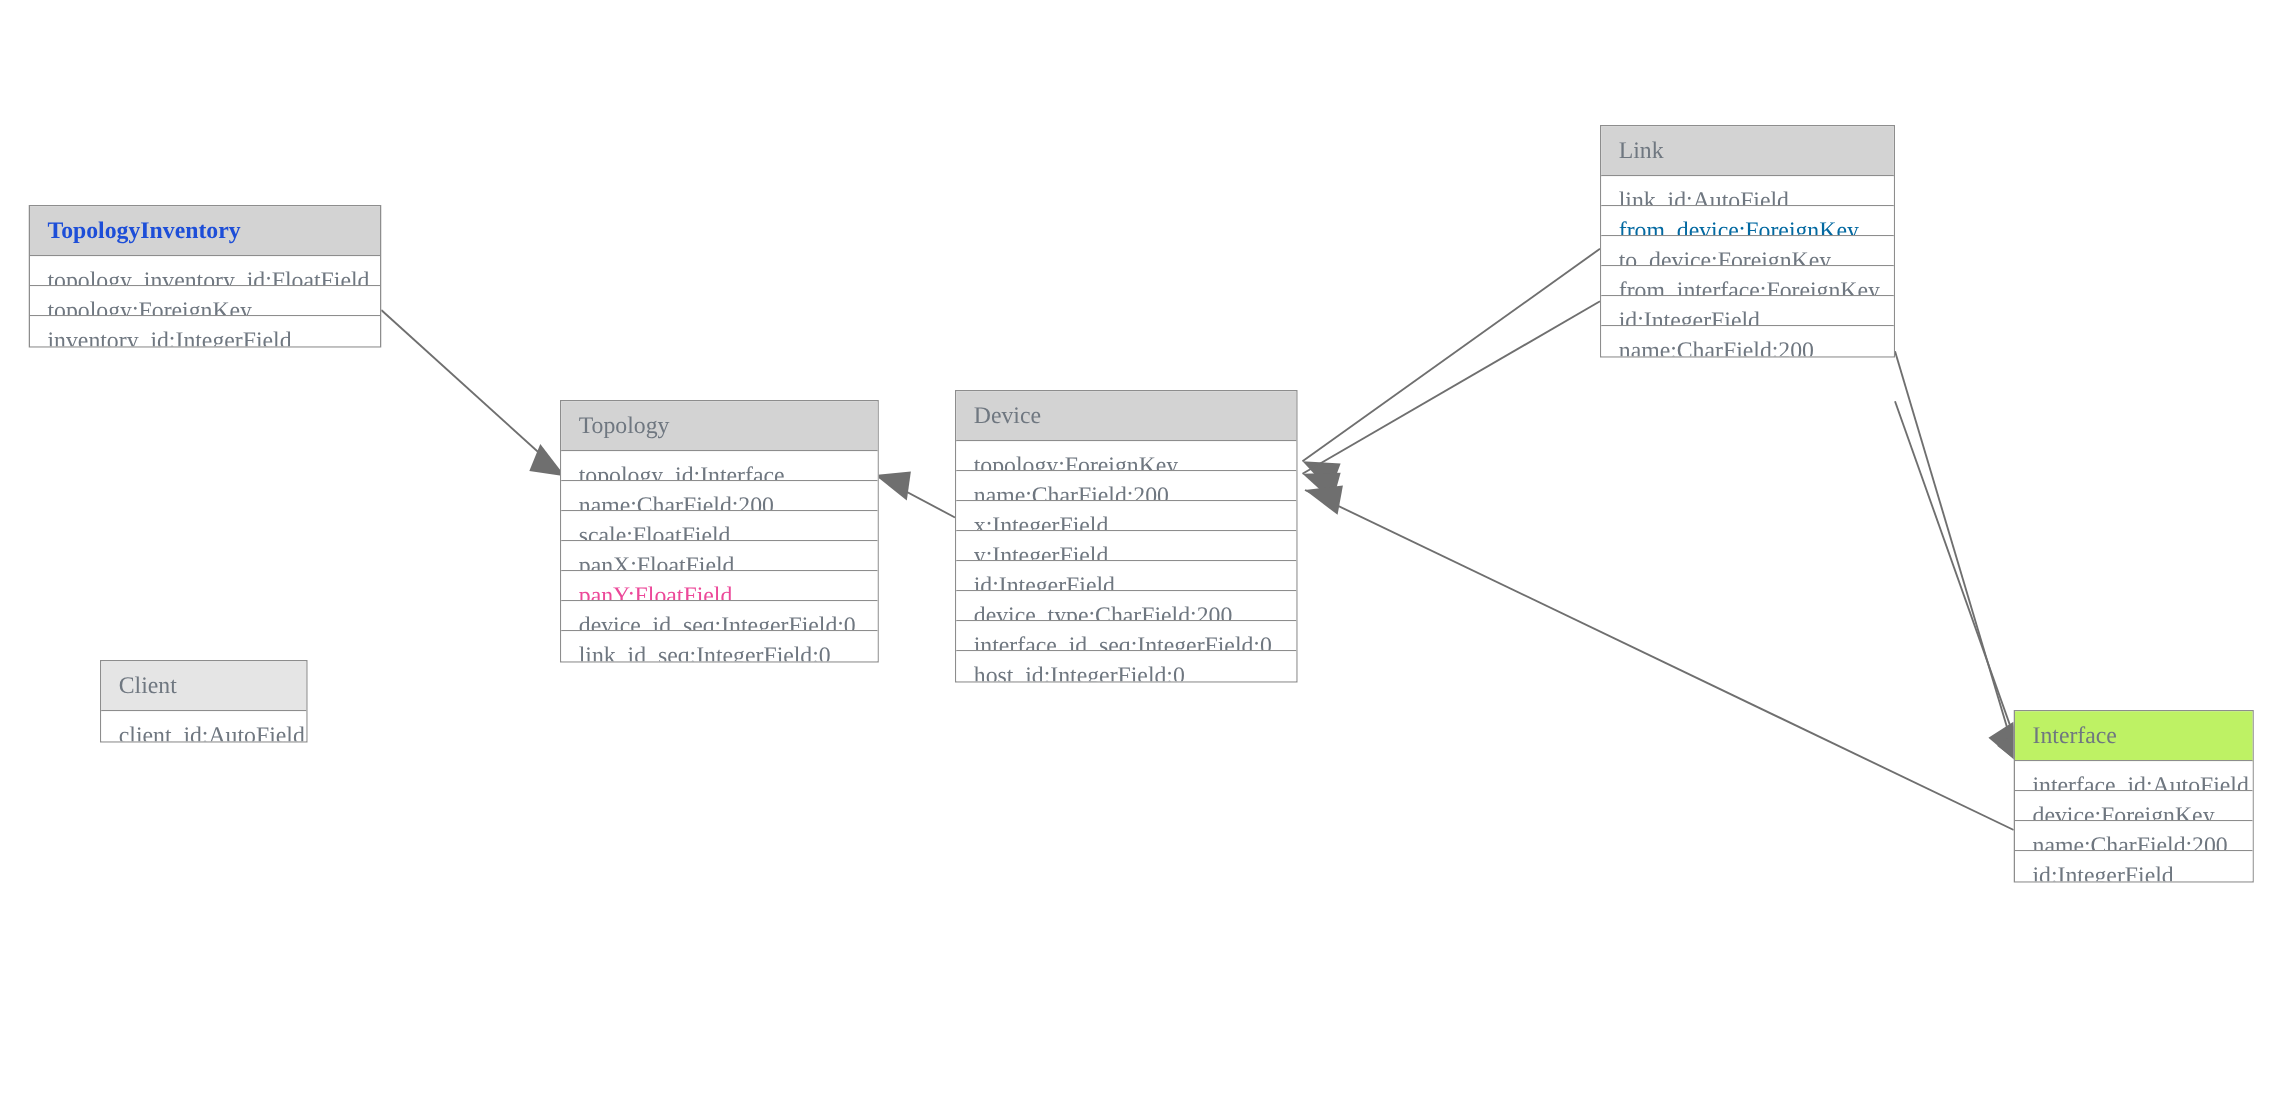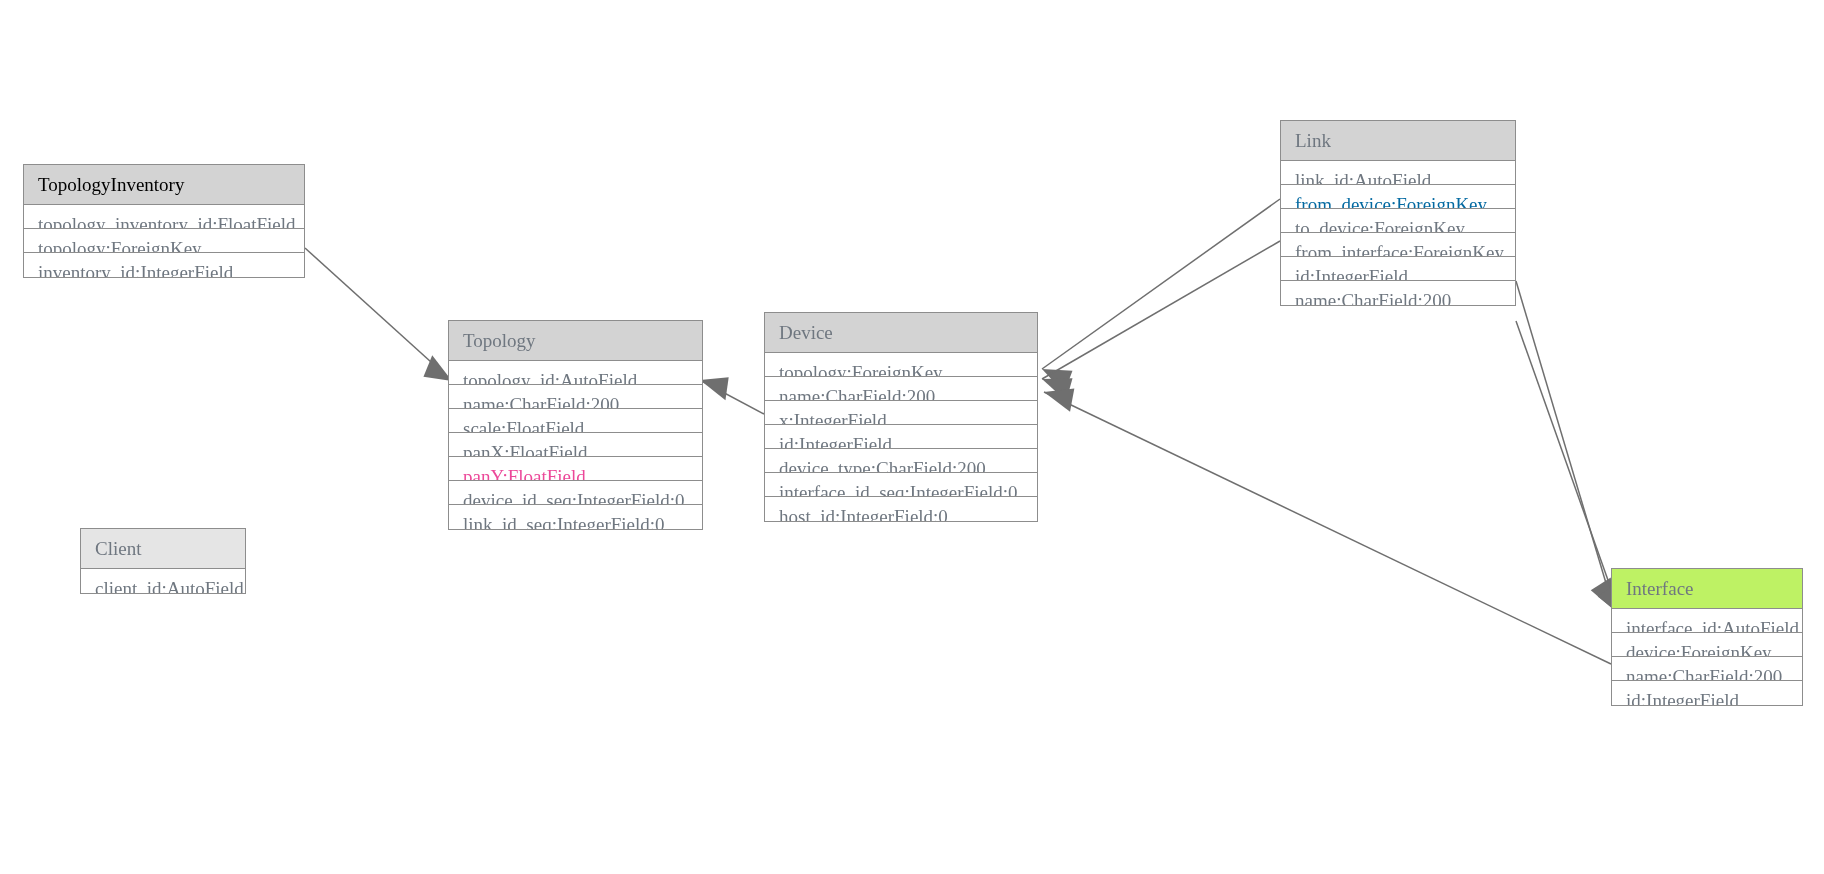--- a/index.html
+++ b/index.html
@@ -98,50 +98,51 @@
 
     <g>
       <line x1="1516" y1="321" x2="1620" y2="614" stroke="#6f6f6f" stroke-width="1.5" fill="none"></line>
       <polygon points="0,0 -30,-7 -24,15" fill="#6f6f6f" transform="translate(1620,614) rotate(70)"></polygon>
     </g>
 
   </svg>
 
   <div id="entity-layer">
       <div class="entity" style="left: 23px; top: 164px; width: 282px; border-color: rgb(141, 141, 141);">
-        <div class="entity-header" style="background: rgb(211, 211, 211); color: #000000; border-bottom-color: rgb(141, 141, 141);">TopologyInventory</div>
+        <div class="entity-header" style="background: rgb(211, 211, 211); color: #1d4ed8; border-bottom-color: rgb(141, 141, 141); font-weight: bold;">TopologyInventory</div>
         <div class="entity-field" style="color: rgb(111, 119, 128); border-bottom-color: rgb(141, 141, 141);">topology_inventory_id:FloatField</div>
         <div class="entity-field" style="color: rgb(111, 119, 128); border-bottom-color: rgb(141, 141, 141);">topology:ForeignKey</div>
         <div class="entity-field" style="color: rgb(111, 119, 128); border-bottom-color: rgb(141, 141, 141);">inventory_id:IntegerField</div>
       </div>
       <div class="entity" style="left: 80px; top: 528px; width: 166px; border-color: rgb(141, 141, 141);">
         <div class="entity-header" style="background: #e5e5e5; color: rgb(111, 119, 128); border-bottom-color: rgb(141, 141, 141);">Client</div>
         <div class="entity-field" style="color: rgb(111, 119, 128); border-bottom-color: rgb(141, 141, 141);">client_id:AutoField</div>
       </div>
       <div class="entity" style="left: 448px; top: 320px; width: 255px; border-color: rgb(141, 141, 141);">
         <div class="entity-header" style="background: rgb(211, 211, 211); color: rgb(111, 119, 128); border-bottom-color: rgb(141, 141, 141);">Topology</div>
-        <div class="entity-field" style="color: rgb(111, 119, 128); border-bottom-color: rgb(141, 141, 141);">topology_id:AutoField</div>
+        <div class="entity-field" style="color: rgb(111, 119, 128); border-bottom-color: rgb(141, 141, 141);">topology_id:Interface</div>
         <div class="entity-field" style="color: rgb(111, 119, 128); border-bottom-color: rgb(141, 141, 141);">name:CharField:200</div>
         <div class="entity-field" style="color: rgb(111, 119, 128); border-bottom-color: rgb(141, 141, 141);">scale:FloatField</div>
         <div class="entity-field" style="color: rgb(111, 119, 128); border-bottom-color: rgb(141, 141, 141);">panX:FloatField</div>
         <div class="entity-field" style="color: #ec4899; border-bottom-color: rgb(141, 141, 141);">panY:FloatField</div>
         <div class="entity-field" style="color: rgb(111, 119, 128); border-bottom-color: rgb(141, 141, 141);">device_id_seq:IntegerField:0</div>
         <div class="entity-field" style="color: rgb(111, 119, 128); border-bottom-color: rgb(141, 141, 141);">link_id_seq:IntegerField:0</div>
       </div>
       <div class="entity" style="left: 764px; top: 312px; width: 274px; border-color: rgb(141, 141, 141);">
         <div class="entity-header" style="background: rgb(211, 211, 211); color: rgb(111, 119, 128); border-bottom-color: rgb(141, 141, 141);">Device</div>
         <div class="entity-field" style="color: rgb(111, 119, 128); border-bottom-color: rgb(141, 141, 141);">topology:ForeignKey</div>
         <div class="entity-field" style="color: rgb(111, 119, 128); border-bottom-color: rgb(141, 141, 141);">name:CharField:200</div>
         <div class="entity-field" style="color: rgb(111, 119, 128); border-bottom-color: rgb(141, 141, 141);">x:IntegerField</div>
+        <div class="entity-field" style="color: rgb(111, 119, 128); border-bottom-color: rgb(141, 141, 141);">y:IntegerField</div>
         <div class="entity-field" style="color: rgb(111, 119, 128); border-bottom-color: rgb(141, 141, 141);">id:IntegerField</div>
         <div class="entity-field" style="color: rgb(111, 119, 128); border-bottom-color: rgb(141, 141, 141);">device_type:CharField:200</div>
         <div class="entity-field" style="color: rgb(111, 119, 128); border-bottom-color: rgb(141, 141, 141);">interface_id_seq:IntegerField:0</div>
         <div class="entity-field" style="color: rgb(111, 119, 128); border-bottom-color: rgb(141, 141, 141);">host_id:IntegerField:0</div>
       </div>
-      <div class="entity" style="left: 1280px; top: 100px; width: 236px; border-color: rgb(141, 141, 141); margin-top: 20px;">
+      <div class="entity" style="left: 1280px; top: 100px; width: 236px; border-color: rgb(141, 141, 141);">
         <div class="entity-header" style="background: rgb(211, 211, 211); color: rgb(111, 119, 128); border-bottom-color: rgb(141, 141, 141);">Link</div>
         <div class="entity-field" style="color: rgb(111, 119, 128); border-bottom-color: rgb(141, 141, 141);">link_id:AutoField</div>
         <div class="entity-field" style="color: #0369a1; border-bottom-color: rgb(141, 141, 141);">from_device:ForeignKey</div>
         <div class="entity-field" style="color: rgb(111, 119, 128); border-bottom-color: rgb(141, 141, 141);">to_device:ForeignKey</div>
         <div class="entity-field" style="color: rgb(111, 119, 128); border-bottom-color: rgb(141, 141, 141);">from_interface:ForeignKey</div>
         <div class="entity-field" style="color: rgb(111, 119, 128); border-bottom-color: rgb(141, 141, 141);">id:IntegerField</div>
         <div class="entity-field" style="color: rgb(111, 119, 128); border-bottom-color: rgb(141, 141, 141);">name:CharField:200</div>
       </div>
       <div class="entity" style="left: 1611px; top: 568px; width: 192px; border-color: rgb(141, 141, 141);">
         <div class="entity-header" style="background: #bef264; color: rgb(111, 119, 128); border-bottom-color: rgb(141, 141, 141);">Interface</div>

